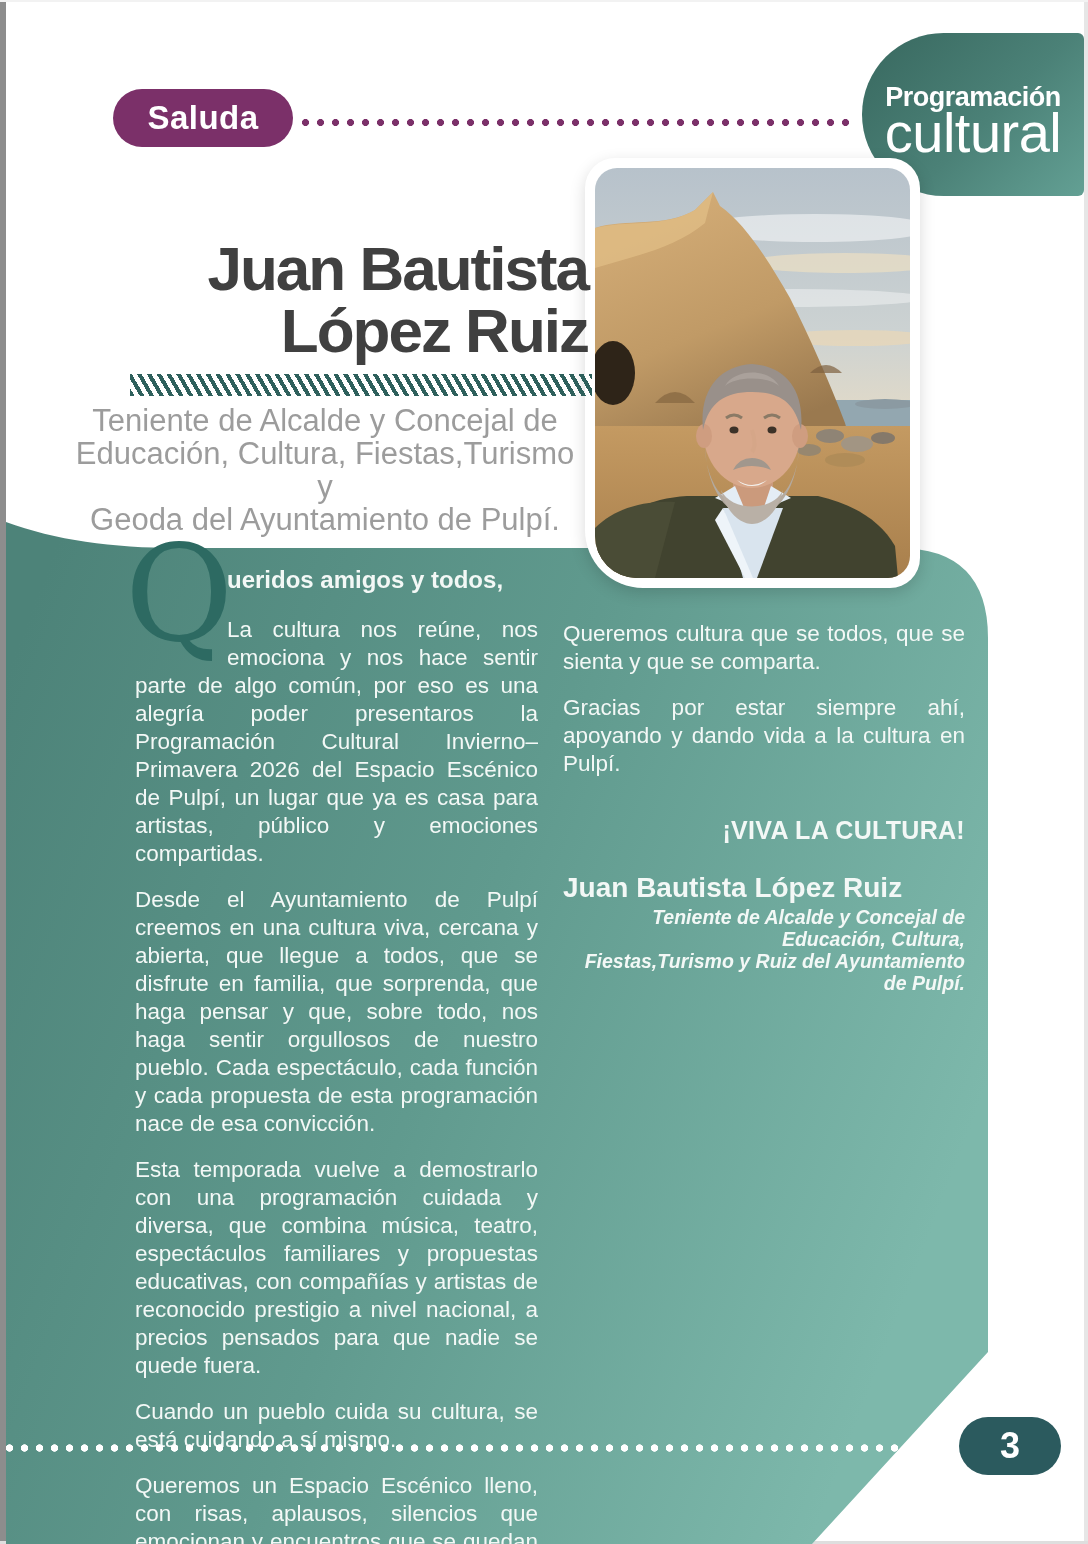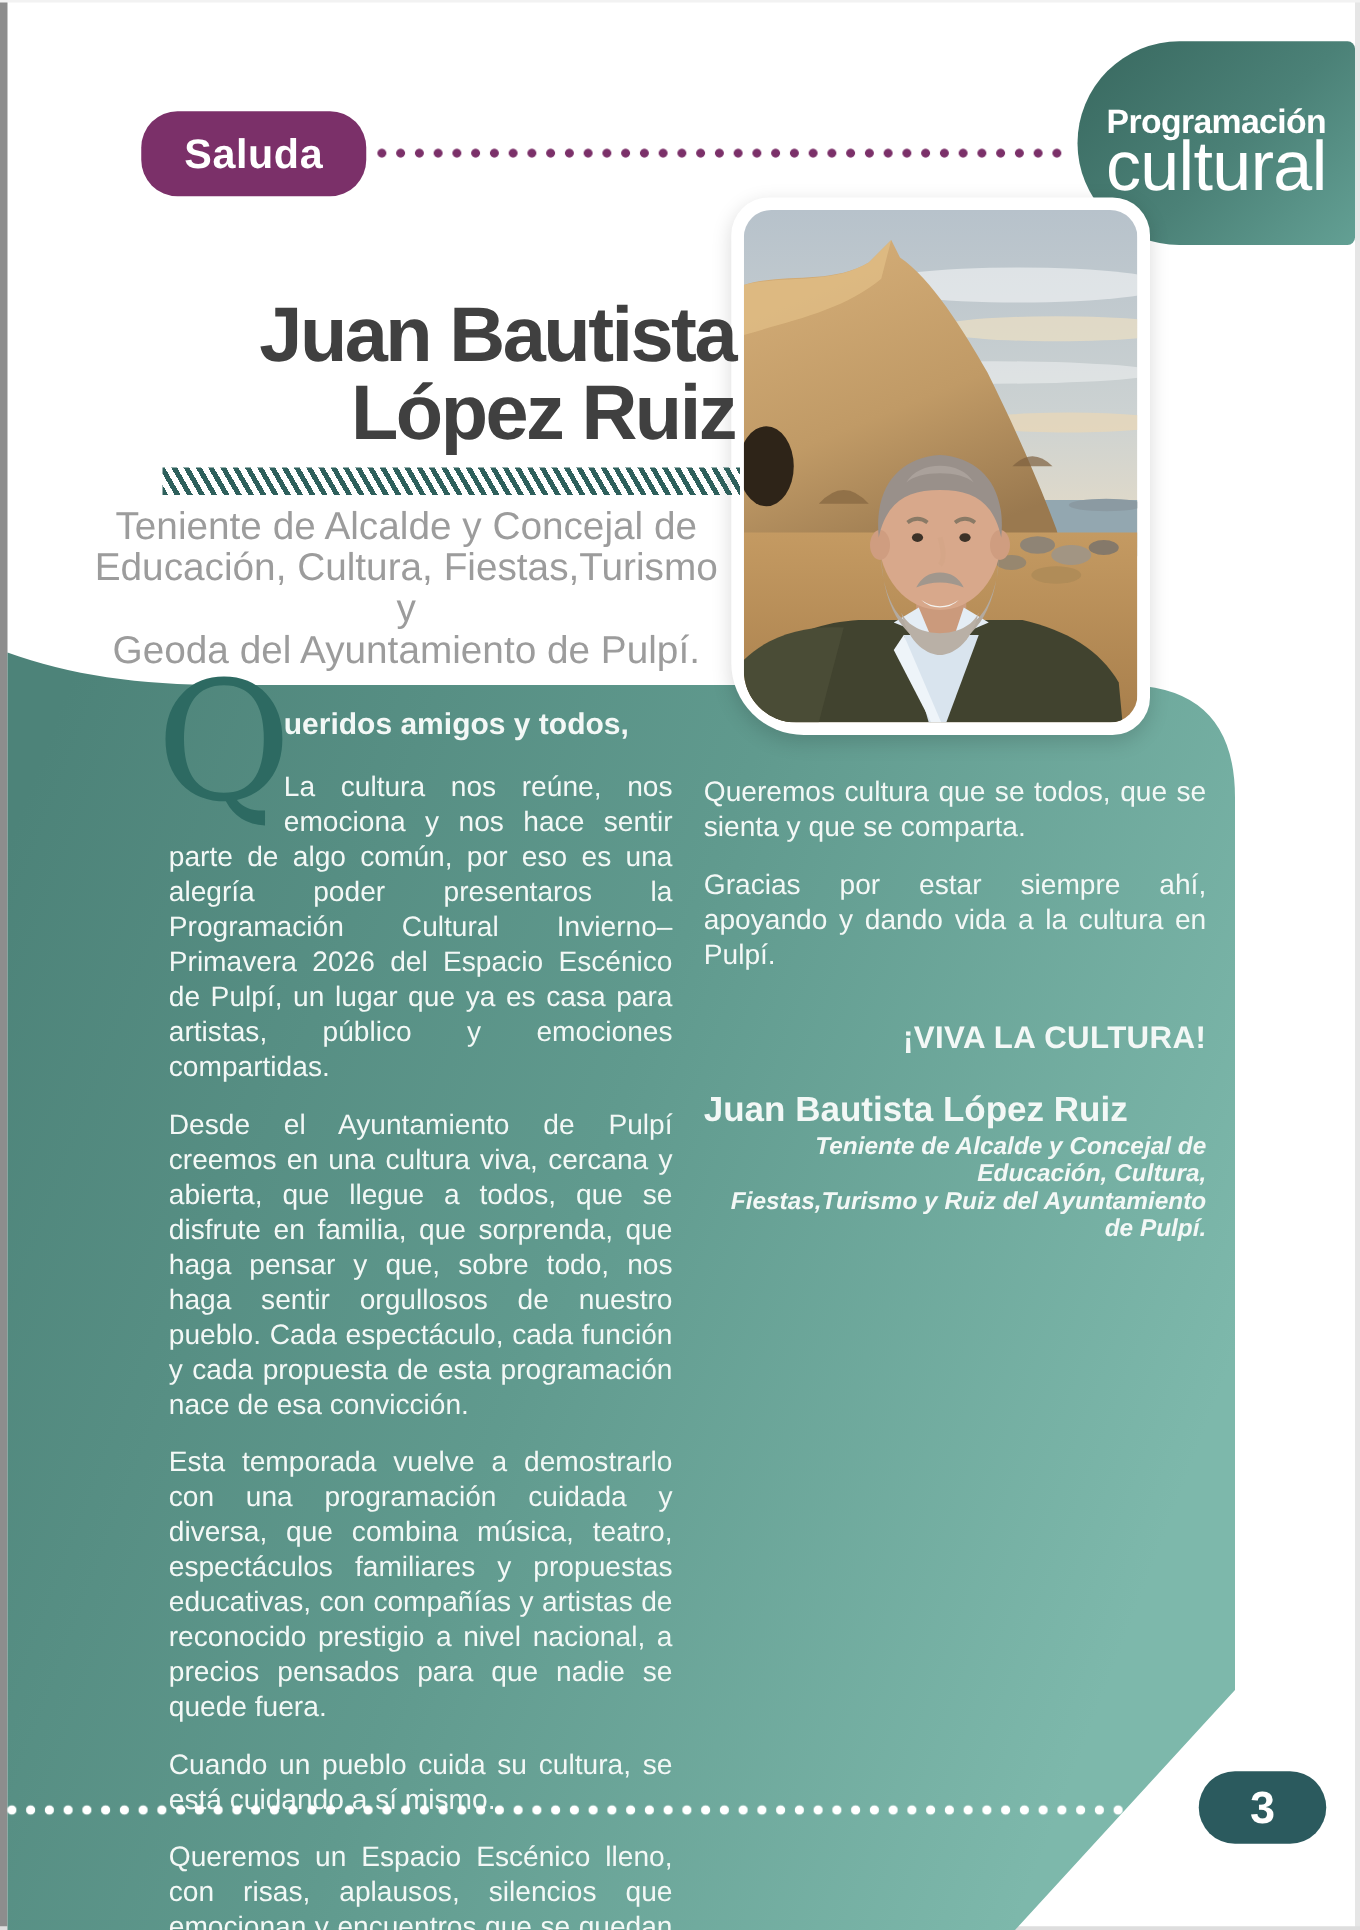--- a/index.html
+++ b/index.html
@@ -6,21 +6,21 @@
   #page{position:relative;width:1088px;height:1544px;background:#ffffff;overflow:hidden;
         font-family:"Liberation Sans",sans-serif;}
 
   
   .edge-left{position:absolute;left:0;top:0;width:6px;height:100%;background:#8d8d8d;}
   .edge-right{position:absolute;right:0;top:0;width:4px;height:100%;background:#e6e6e6;}
   .edge-bottom{position:absolute;left:0;bottom:0;width:100%;height:3px;background:#dedede;}
   .edge-top{position:absolute;left:0;top:0;width:100%;height:2px;background:#f2f2f2;}
 
   
-  .saluda-badge{position:absolute;left:113px;top:89px;width:180px;height:68px;border-radius:29px;
+  .saluda-badge{position:absolute;left:113px;top:89px;width:180px;height:58px;border-radius:29px;
     background:#7b3069;color:#fff;font-weight:bold;font-size:33px;letter-spacing:.5px;
     display:flex;align-items:center;justify-content:center;z-index:6;}
   .dots-top{position:absolute;left:298px;top:118px;width:552px;height:9px;z-index:5;
     background-image:radial-gradient(circle,#7b3069 3.2px,rgba(0,0,0,0) 3.8px);
     background-size:15px 9px;background-position:0 50%;background-repeat:repeat-x;}
   .prog-badge{position:absolute;left:862px;top:33px;width:222px;height:163px;
     border-radius:82px 6px 6px 82px;
     background:linear-gradient(135deg,#38685f 0%,#4b8177 55%,#63a094 100%);
     color:#fff;z-index:2;display:flex;flex-direction:column;justify-content:center;
     align-items:center;padding-top:6px;box-sizing:border-box;}

